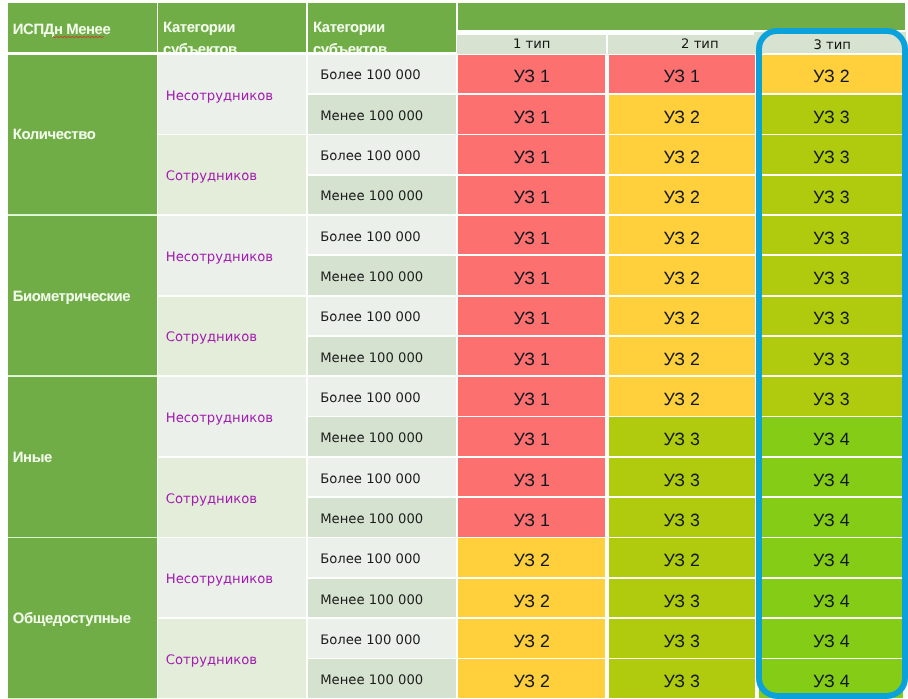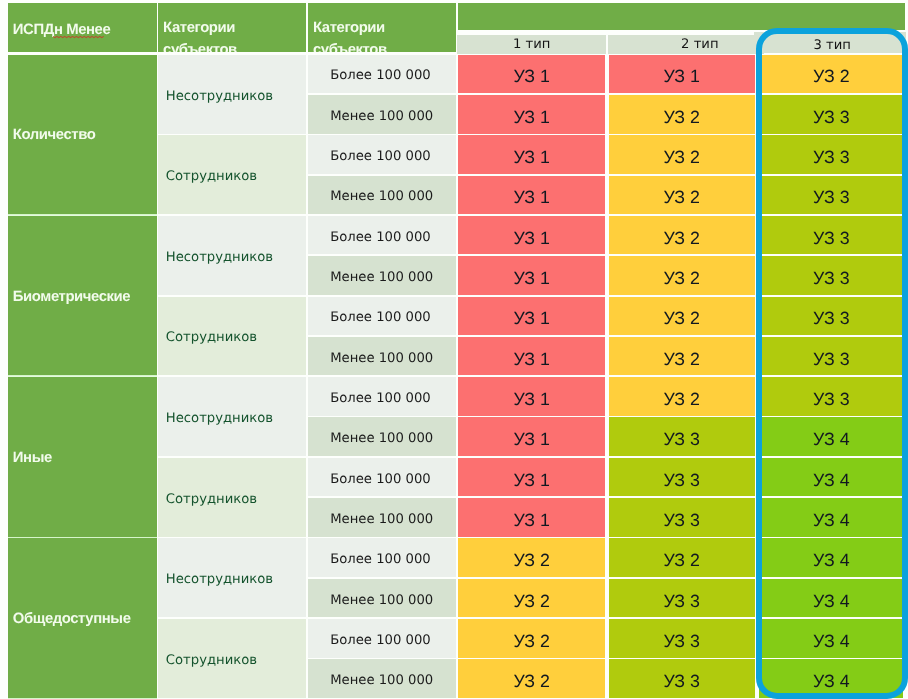--- a/index.html
+++ b/index.html
@@ -23,27 +23,27 @@
 
 
 .subhdr{background:#D7E2D1;color:#141414;font-family:"DejaVu Sans",sans-serif;font-size:13.2px;justify-content:center;}
 .subhdr.wide3>span{position:relative;left:2.3px;top:2.5px;}
 
 
 .grp{background:#70AD47;box-shadow:0 1.6px 0 0 #D5F5CA;color:#F2FBEC;font-weight:bold;font-size:14.9px;padding-left:4.8px;letter-spacing:-0.42px;}
 .grp>span{position:relative;top:1px;}
 
 
-.sub{font-family:"DejaVu Sans",sans-serif;font-size:13.2px;color:#14532d;padding-left:7.5px;}
+.sub{font-family:"DejaVu Sans",sans-serif;font-size:13.2px;color:#a21caf;padding-left:7.5px;}
 .sub>span{position:relative;top:2px;}
 .sub-light{background:#EBF0EB;}
 .sub-alt{background:#E3EDDA;}
 
 
-.qty{font-family:"DejaVu Sans",sans-serif;font-size:13.2px;color:#1a1a1a;padding-left:22px;}
+.qty{font-family:"DejaVu Sans",sans-serif;font-size:13.2px;color:#1a1a1a;padding-left:12px;}
 .qty>span{position:relative;top:2px;}
 .qty-light{background:#EBF0EB;}
 .qty-alt{background:#D6E2D0;}
 
 
 .uz{font-family:"Liberation Sans",sans-serif;font-size:17.8px;color:#111820;justify-content:center;}
 .uz>span{position:relative;top:3px;}
 .uz-red{background:#FC7070;}
 .uz-yellow{background:#FFCF3C;}
 .uz-green{background:#B0CB0D;}

